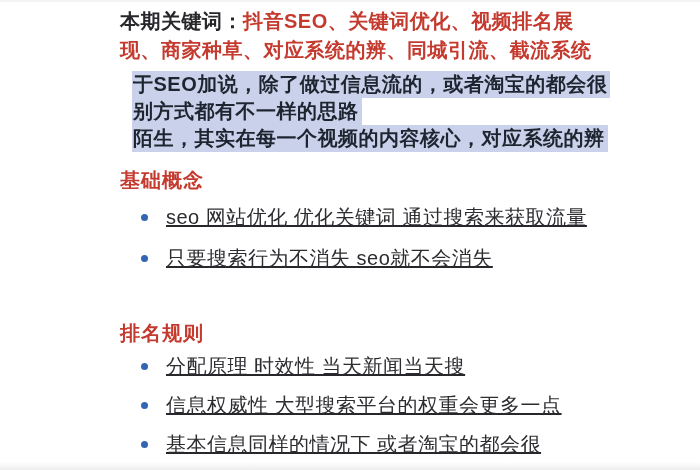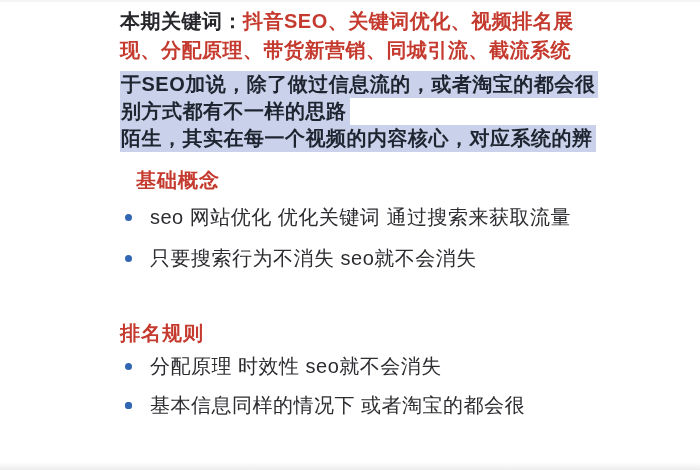--- a/index.html
+++ b/index.html
@@ -56,21 +56,21 @@
     letter-spacing: 0.5px;
     white-space: nowrap;
   }
   .kw-label { color: var(--text-dark, #26262b); }
   .kw-red   { color: var(--accent-red, #c53a2e); }
 
   
   .hl-block {
     position: absolute;
     top: 71px;
-    left: 0;
+    left: 12px;
     font-size: 20px;
     font-weight: 700;
     letter-spacing: 0.5px;
     white-space: nowrap;
   }
   .hl-line { display: block; }
   .hl-line > span {
     display: inline-block;
     line-height: 27px;
     padding: 0 3px 0 1px;
@@ -81,29 +81,30 @@
   
   .section-heading {
     position: absolute;
     left: 0;
     font-size: 20px;
     font-weight: 700;
     letter-spacing: 1px;
     color: var(--accent-red, #c53a2e);
     white-space: nowrap;
   }
-  .heading-basic { top: 167px; margin-left: 16px; }
+  .heading-basic { top: 167px; }
   .heading-rank  { top: 320px; text-align: center; }
 
   
   .bullet-list {
     position: absolute;
-    left: 0;
+    left: 16px;
     list-style: none;
     width: 470px;
+    text-decoration: underline;
   }
   .list-basic { top: 206px; }
   .list-rank  { top: 355px; }
 
   .bullet-item {
     position: relative;
     padding-left: 30px;
     font-size: 20px;
     font-weight: 500;
     line-height: 23px;
@@ -125,21 +126,21 @@
   }
 </style>
 </head>
 <body>
 
 <div class="page">
   <div class="content">
 
     <div class="kw-block">
       <div><span class="kw-label">本期关键词：</span><span class="kw-red">抖音SEO、关键词优化、视频排名展</span></div>
-      <div class="kw-red">现、分配原理、带货新营销、同城引流、截流系统</div>
+      <div class="kw-red">现、商家种草、对应系统的辨、同城引流、截流系统</div>
     </div>
 
     <div class="hl-block">
       <span class="hl-line"><span>于SEO加说，除了做过信息流的，或者淘宝的都会很</span></span>
       <span class="hl-line"><span>别方式都有不一样的思路</span></span>
       <span class="hl-line"><span>陌生，其实在每一个视频的内容核心，对应系统的辨</span></span>
     </div>
 
     <h2 class="section-heading heading-basic">基础概念</h2>
 
@@ -152,24 +153,25 @@
         <span class="bullet-dot"></span>
         <span>只要搜索行为不消失 seo就不会消失</span>
       </li>
     </ul>
 
     <h2 class="section-heading heading-rank">排名规则</h2>
 
     <ul class="bullet-list list-rank">
       <li class="bullet-item">
         <span class="bullet-dot"></span>
-        <span>分配原理 时效性 seo就不会消失</span>
+        <span>分配原理 时效性 当天新闻当天搜</span>
       </li>
       <li class="bullet-item">
         <span class="bullet-dot"></span>
+        <span>信息权威性 大型搜索平台的权重会更多一点</span>
       </li>
       <li class="bullet-item">
         <span class="bullet-dot"></span>
         <span>基本信息同样的情况下 或者淘宝的都会很</span>
       </li>
     </ul>
 
   </div>
 </div>
 

